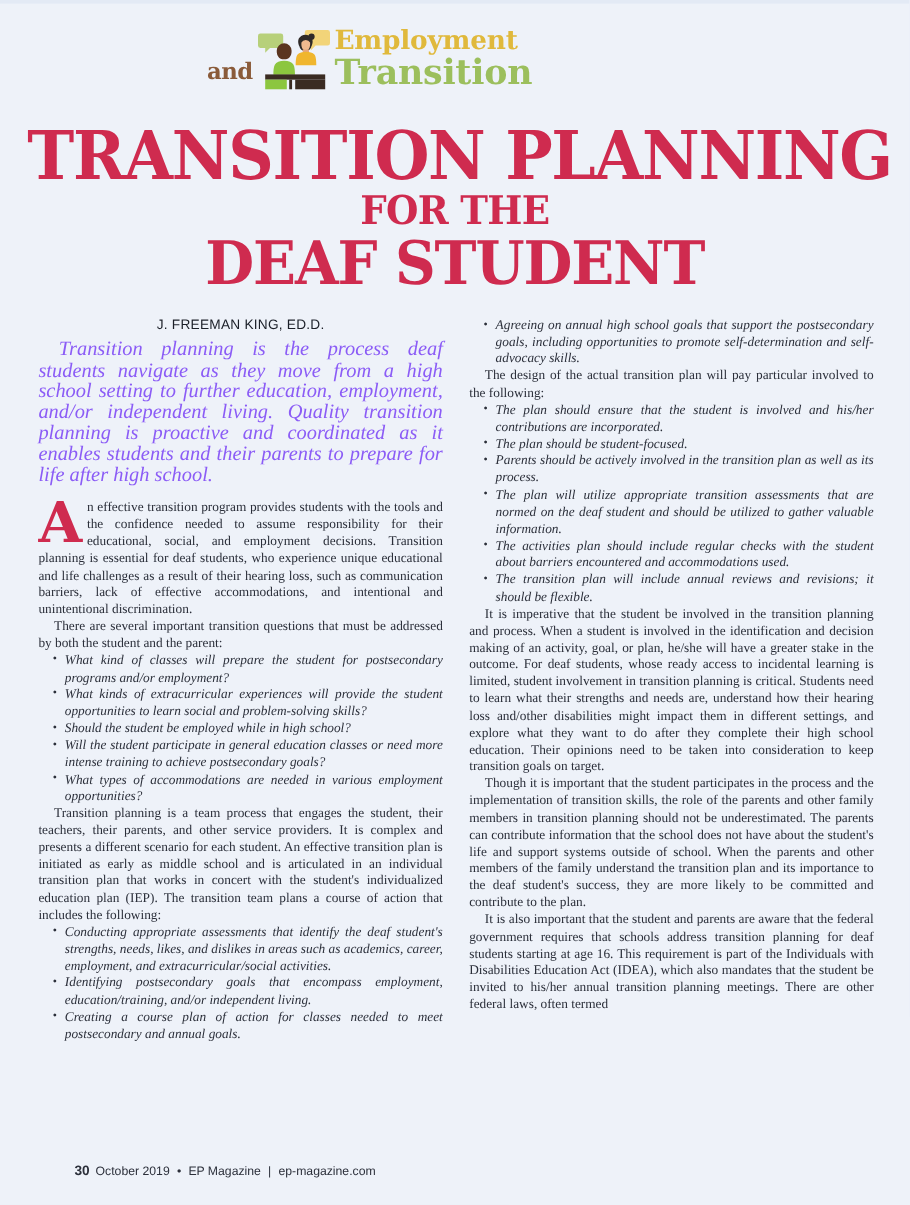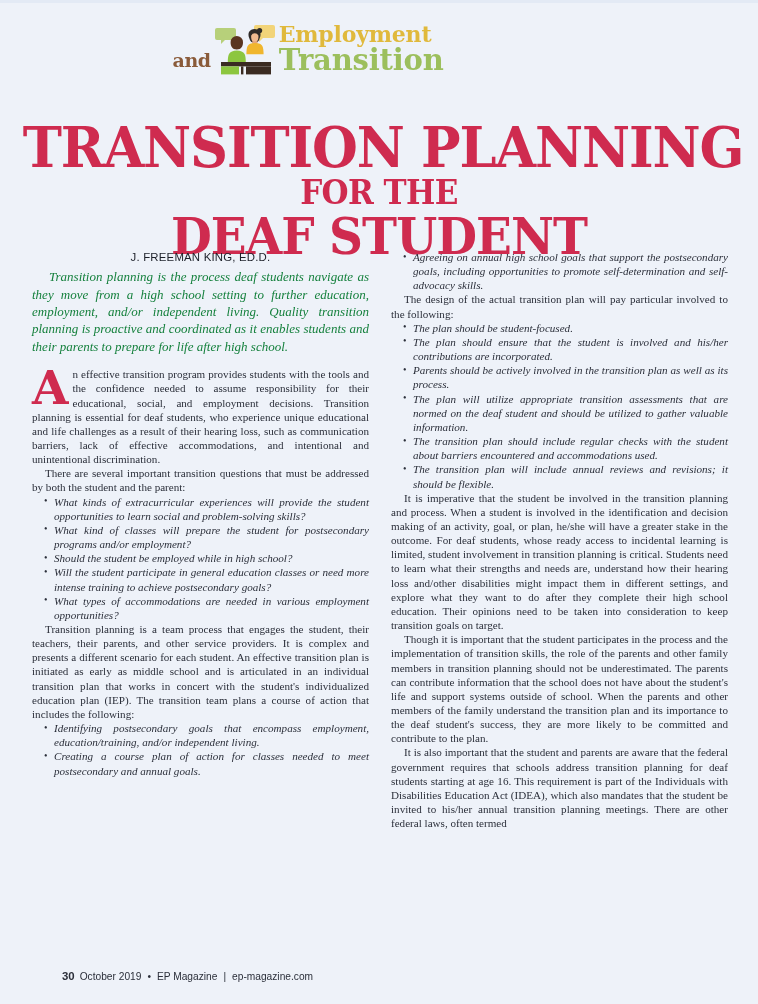--- a/index.html
+++ b/index.html
@@ -85,21 +85,20 @@
   .logo-art svg { display:block; }
 
   
   .headline-block {
     position: absolute;
     top: 104px;
     left: 0;
     width: 758px;
     text-align: center;
     color: #cf2b4f;
-    margin-top: 17px;
   }
   .headline-1 {
     font-family: "DejaVu Serif", serif;
     font-weight: bold;
     font-size: 56px;
     line-height: 0.93;
     letter-spacing: -1.2px;
     transform: scaleX(0.94);
     color: #cf2b4f;
     white-space: nowrap;
@@ -121,21 +120,21 @@
     line-height: 1.0;
     letter-spacing: -1px;
     transform: scaleX(0.94);
     color: #cf2b4f;
     margin-top: 2px;
   }
 
   
   .columns {
     position: absolute;
-    top: 250px;
+    top: 264px;
     left: 32px;
     width: 696px;
     height: 690px;
     display: flex;
     gap: 22px;
   }
   .col {
     width: 337px;
     font-size: 11.1px;
     line-height: 14.15px;
@@ -146,26 +145,26 @@
     font-family: "Liberation Sans", sans-serif;
     font-size: 11.4px;
     letter-spacing: 0.2px;
     text-align: center;
     color: #1b1f28;
     margin: 0 0 4px 0;
     font-weight: normal;
   }
   .lede {
     font-style: italic;
-    font-size: 13px;
+    font-size: 17px;
     line-height: 17.4px;
     text-align: justify;
     text-indent: 17px;
     margin: 0 0 12px 0;
-    color: #15803d;
+    color: #8b5cf6;
   }
   p.body {
     margin: 0;
     text-indent: 13px;
     text-align: justify;
     hyphens: auto;
     -webkit-hyphens: auto;
   }
 
   
@@ -280,48 +279,49 @@
     <div class="col">
       <div class="byline">J. FREEMAN KING, ED.D.</div>
 
       <p class="lede">Transition planning is the process deaf students navigate as they move from a high school setting to further education, employment, and/or independent living. Quality transition planning is proactive and coordinated as it enables students and their parents to prepare for life after high school.</p>
 
       <p class="dropcap-para"><span class="dropcap">A</span><span>n effective transition program provides students with the tools and the confidence needed to assume responsibility for their educational, social, and employment decisions. Transition planning is essential for deaf students, who experience unique educational and life challenges as a result of their hearing loss, such as communication barriers, lack of effective accommodations, and intentional and unintentional discrimination.</span></p>
 
       <p class="body">There are several important transition questions that must be addressed by both the student and the parent:</p>
 
       <ul class="blist">
+        <li>What kind of classes will prepare the student for postsecondary programs and/or employment?</li>
         <li>What kinds of extracurricular experiences will provide the student opportunities to learn social and problem-solving skills?</li>
-        <li>What kind of classes will prepare the student for postsecondary programs and/or employment?</li>
         <li>Should the student be employed while in high school?</li>
         <li>Will the student participate in general education classes or need more intense training to achieve postsecondary goals?</li>
         <li>What types of accommodations are needed in various employment opportunities?</li>
       </ul>
 
       <p class="body">Transition planning is a team process that engages the student, their teachers, their parents, and other service providers. It is complex and presents a different scenario for each student. An effective transition plan is initiated as early as middle school and is articulated in an individual transition plan that works in concert with the student's individualized education plan (IEP). The transition team plans a course of action that includes the following:</p>
 
       <ul class="blist">
+        <li>Conducting appropriate assessments that identify the deaf student's strengths, needs, likes, and dislikes in areas such as academics, career, employment, and extracurricular/social activities.</li>
         <li>Identifying postsecondary goals that encompass employment, education/training, and/or independent living.</li>
         <li>Creating a course plan of action for classes needed to meet postsecondary and annual goals.</li>
       </ul>
     </div>
 
     <div class="col">
       <ul class="blist">
         <li>Agreeing on annual high school goals that support the postsecondary goals, including opportunities to promote self-determination and self-advocacy skills.</li>
       </ul>
 
       <p class="body">The design of the actual transition plan will pay particular involved to the following:</p>
 
       <ul class="blist">
+        <li>The plan should ensure that the student is involved and his/her contributions are incorporated.</li>
         <li>The plan should be student-focused.</li>
-        <li>The plan should ensure that the student is involved and his/her contributions are incorporated.</li>
         <li>Parents should be actively involved in the transition plan as well as its process.</li>
         <li>The plan will utilize appropriate transition assessments that are normed on the deaf student and should be utilized to gather valuable information.</li>
-        <li>The transition plan should include regular checks with the student about barriers encountered and accommodations used.</li>
+        <li>The activities plan should include regular checks with the student about barriers encountered and accommodations used.</li>
         <li>The transition plan will include annual reviews and revisions; it should be flexible.</li>
       </ul>
 
       <p class="body">It is imperative that the student be involved in the transition planning and process. When a student is involved in the identification and decision making of an activity, goal, or plan, he/she will have a greater stake in the outcome. For deaf students, whose ready access to incidental learning is limited, student involvement in transition planning is critical. Students need to learn what their strengths and needs are, understand how their hearing loss and/other disabilities might impact them in different settings, and explore what they want to do after they complete their high school education. Their opinions need to be taken into consideration to keep transition goals on target.</p>
       <p class="body">Though it is important that the student participates in the process and the implementation of transition skills, the role of the parents and other family members in transition planning should not be underestimated. The parents can contribute information that the school does not have about the student's life and support systems outside of school. When the parents and other members of the family understand the transition plan and its importance to the deaf student's success, they are more likely to be committed and contribute to the plan.</p>
       <p class="body">It is also important that the student and parents are aware that the federal government requires that schools address transition planning for deaf students starting at age 16. This requirement is part of the Individuals with Disabilities Education Act (IDEA), which also mandates that the student be invited to his/her annual transition planning meetings. There are other federal laws, often termed</p>
     </div>
   </div>
 
   <div class="footer">

